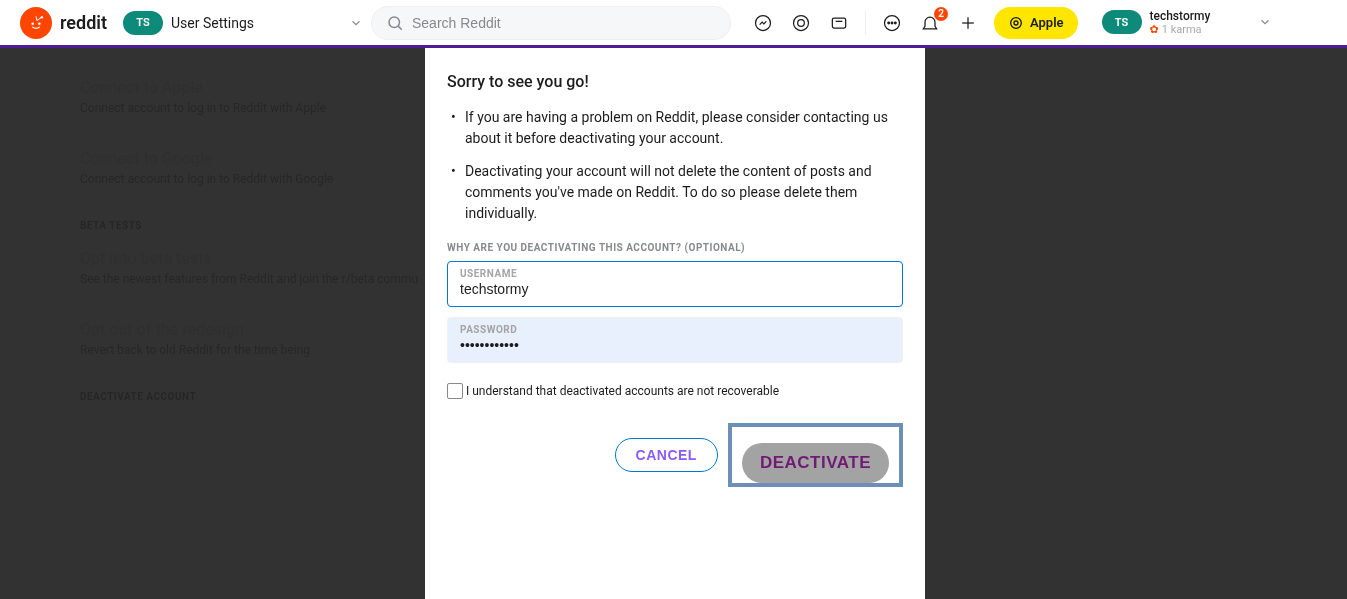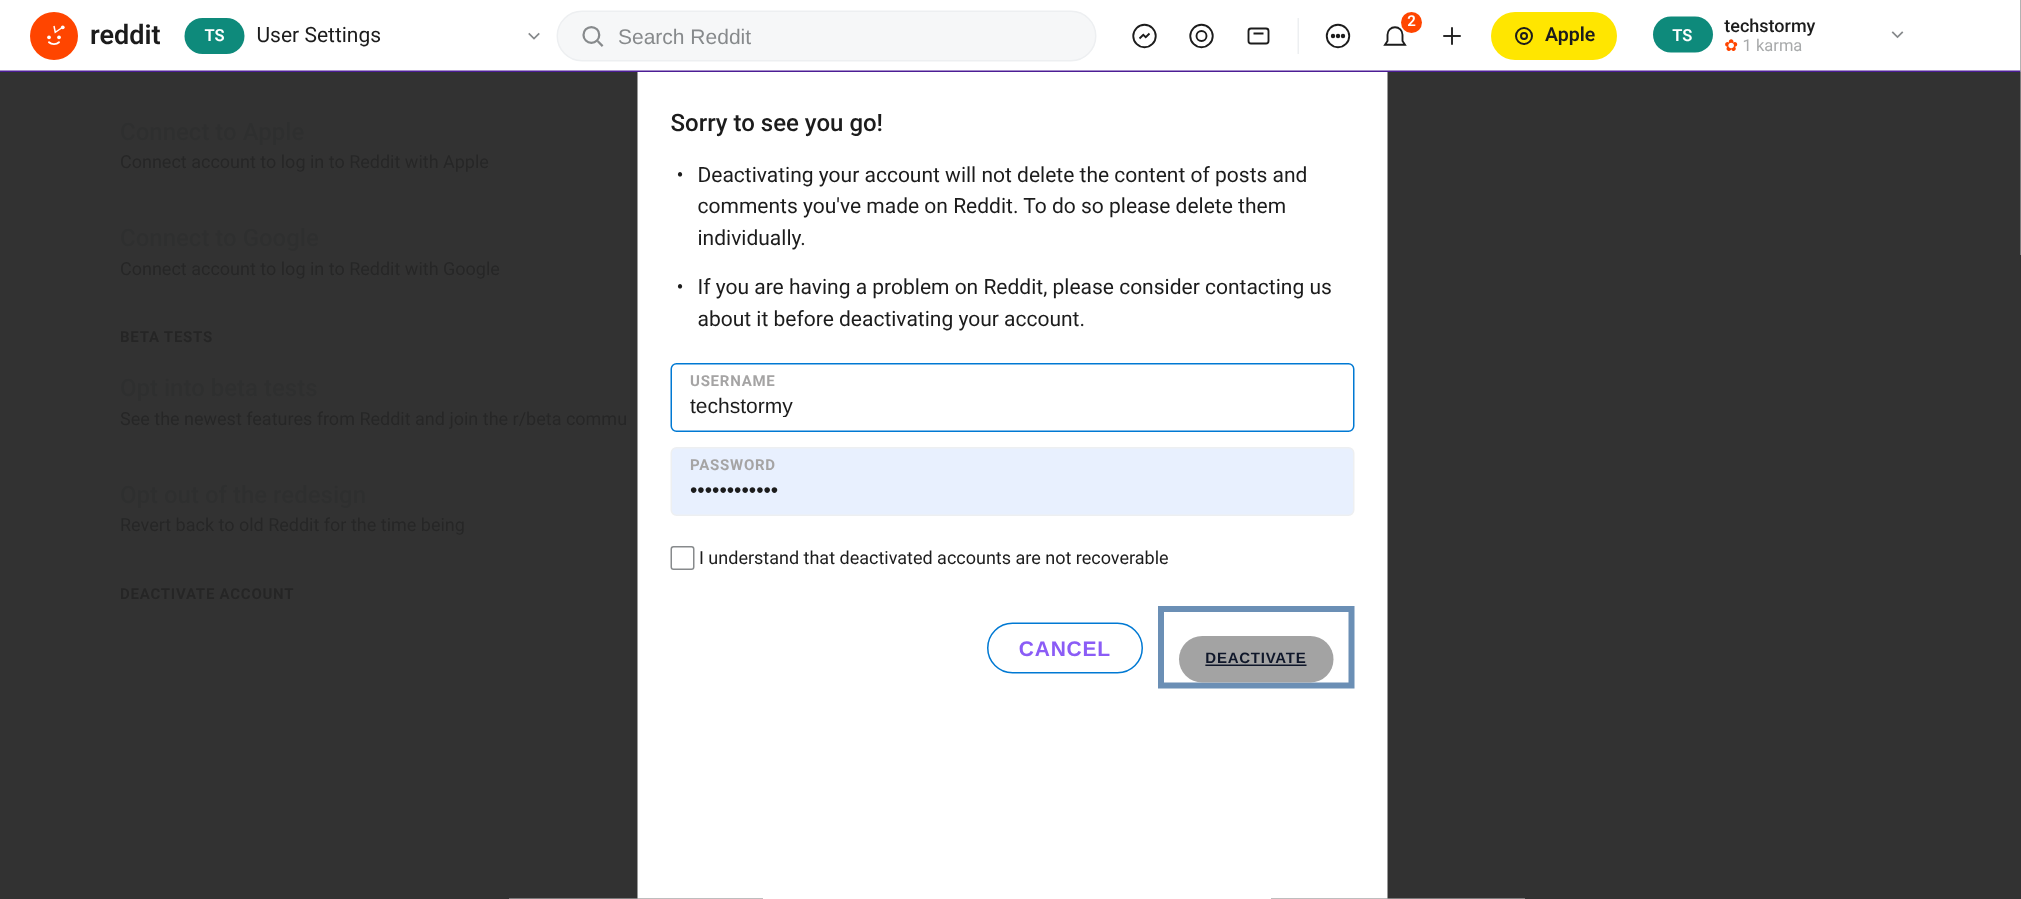--- a/index.html
+++ b/index.html
@@ -1,19 +1,19 @@
 <!DOCTYPE html>
 <html><head>
 <meta charset="utf-8">
 <style>
 * { margin: 0; padding: 0; box-sizing: border-box; }
 body { font-family: -apple-system, BlinkMacSystemFont, "Segoe UI", Roboto, Arial, sans-serif; background: #fff; width: 1347px; height: 599px; overflow: hidden; position: relative; }
 
 
-.header { height: 48px; background: #fff; border-bottom: 1px solid #4c1d95; display: flex; align-items: center; padding: 0 20px; position: relative; z-index: 100; }
+.header { height: 48px; background: #fff; border-bottom: 3px solid #4c1d95; display: flex; align-items: center; padding: 0 20px; position: relative; z-index: 100; }
 .logo-wrap { display: flex; align-items: center; gap: 8px; }
 .logo-circle { width: 32px; height: 32px; border-radius: 50%; background: #ff4500; display: flex; align-items: center; justify-content: center; }
 .logo-text { font-size: 18px; font-weight: 600; color: #1c1c1c; }
 .nav-community { display: flex; align-items: center; gap: 8px; margin-left: 16px; min-width: 240px; }
 .avatar-sq { width: 40px; height: 24px; border-radius: 12px; background: #0e8a7b; color: #fff; display: flex; align-items: center; justify-content: center; font-size: 11px; font-weight: 600; }
 .nav-label { font-size: 14px; color: #1c1c1c; flex: 1; }
 .chevron { color: #878a8c; }
 .search-bar { flex: 0 0 360px; height: 20px; background: #f6f7f8; border: 1px solid #edeff1; border-radius: 20px; display: flex; align-items: center; padding: 16px 14px; gap: 8px; margin-left: 8px; }
 .search-bar input { border: none; background: transparent; outline: none; font-size: 14px; width: 100%; color: #1c1c1c; }
 .search-bar input::placeholder { color: #878a8c; }
@@ -50,21 +50,21 @@
 .input-wrap.focused { border-color: #0079d3; }
 .input-wrap.pw { background: #e8f0fe; border-color: #edeff1; padding-right: 40px; }
 .float-label { font-size: 10px; font-weight: 700; letter-spacing: 0.5px; color: #a5a4a4; }
 .input-wrap input { border: none; outline: none; width: 100%; font-size: 14px; color: #1c1c1c; background: transparent; padding-top: 2px; }
 .checkbox-row { display: flex; align-items: center; gap: 3px; margin-top: 20px; margin-bottom: 24px; }
 .checkbox { width: 16px; height: 16px; border: 1.5px solid #878a8c; border-radius: 2px; }
 .checkbox-label { font-size: 12px; color: #1c1c1c; }
 .modal-actions { display: flex; justify-content: flex-end; gap: 10px; align-items: center; }
 .btn-cancel { background: #fff; border: 1px solid #0079d3; color: #8b5cf6; font-size: 14px; font-weight: 700; padding: 8px 20px; border-radius: 20px; letter-spacing: 0.5px; }
 .btn-deactivate-wrap { border: 4px solid #6b8fb5; padding: 16px 10px 0 10px; display: inline-block; }
-.btn-deactivate { background: #a3a3a3; border: none; color: #0f172a; font-size: 10px; font-weight: 700; padding: 10px 18px; border-radius: 20px; letter-spacing: 0.5px; text-decoration: underline; }
+.btn-deactivate { background: #a3a3a3; border: none; color: #701a75; font-size: 17px; font-weight: 700; padding: 10px 18px; border-radius: 20px; letter-spacing: 0.5px; }
 
 svg { display: block; }
 </style>
 </head>
 <body>
 
 <div class="header">
   <div class="logo-wrap">
     <div class="logo-circle">
       <svg width="20" height="20" viewBox="0 0 24 24" fill="#fff">
@@ -183,23 +183,24 @@
       <div class="setting-desc">Revert back to old Reddit for the time being</div>
     </div>
     <div class="section-title">DEACTIVATE ACCOUNT</div>
   </div>
 
   <div class="overlay"></div>
 
   <div class="modal">
     <h2>Sorry to see you go!</h2>
     <ul>
+      <li>If you are having a problem on Reddit, please consider contacting us about it before deactivating your account.</li>
       <li>Deactivating your account will not delete the content of posts and comments you've made on Reddit. To do so please delete them individually.</li>
-      <li>If you are having a problem on Reddit, please consider contacting us about it before deactivating your account.</li>
     </ul>
+    <div class="field-label">WHY ARE YOU DEACTIVATING THIS ACCOUNT? (OPTIONAL)</div>
     <div class="input-wrap focused">
       <div class="float-label">USERNAME</div>
       <input type="text" value="techstormy" style="">
     </div>
     <div class="input-wrap pw">
       <div class="float-label">PASSWORD</div>
       <input type="text" value="••••••••••••" style="">
     </div>
     <div class="checkbox-row">
       <div class="checkbox"></div>

